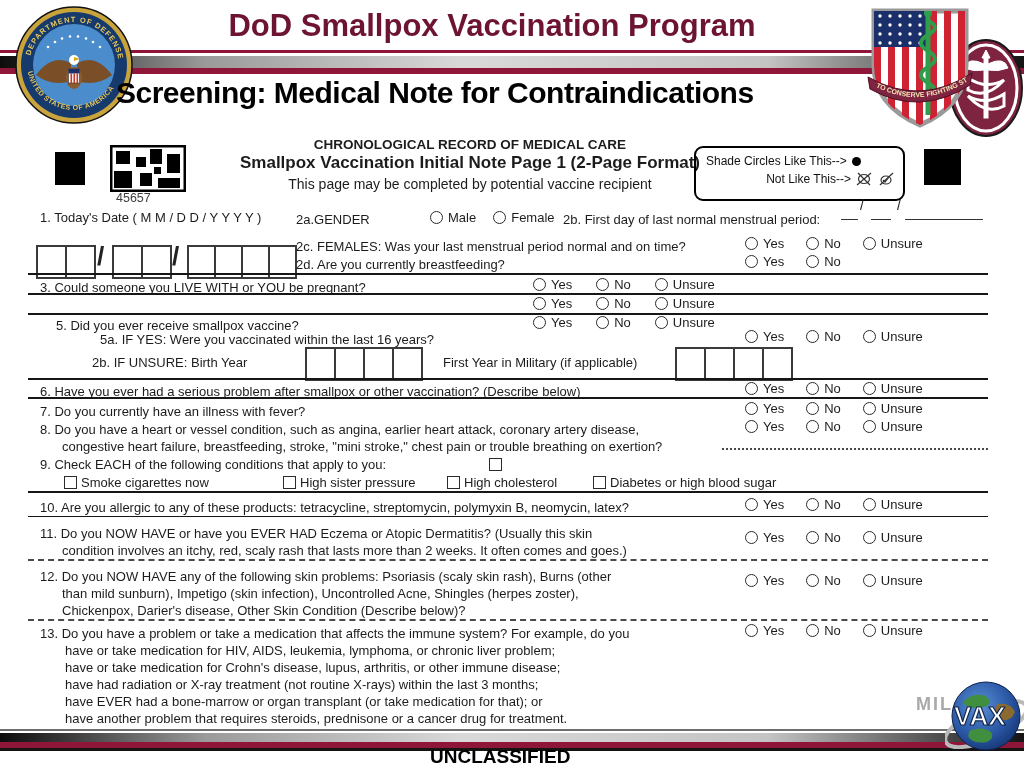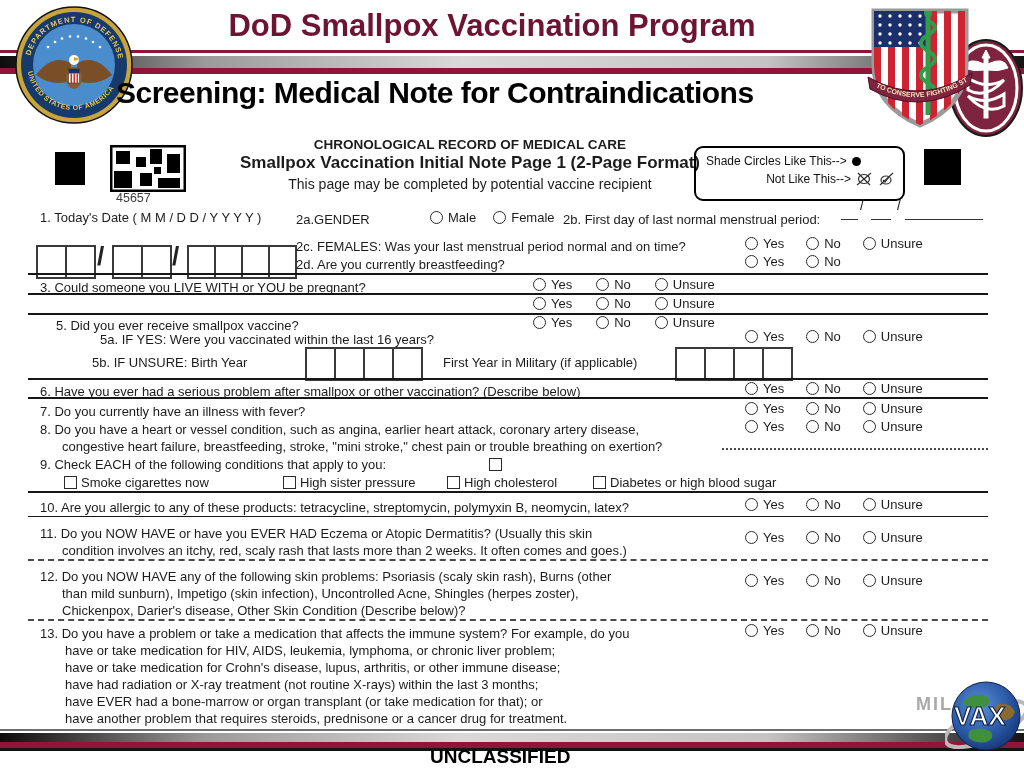--- a/index.html
+++ b/index.html
@@ -362,21 +362,21 @@
       </span>
     <span class="opt">
         <i class="rc"></i>
         <span>No</span>
       </span>
     <span class="opt">
         <i class="rc"></i>
         <span>Unsure</span>
       </span>
   </div>
-  <div class="t" style="left:92px;top:355px;">5b. IF UNSURE: Birth Year</div>
+  <div class="t" style="left:92px;top:355px;">2b. IF UNSURE: Birth Year</div>
   <div class="cells" style="left:305px;top:347px;">
     <div class="cell"></div>
       <div class="cell"></div>
     <div class="cell"></div>
       <div class="cell"></div>
   </div>
   <div class="t" style="left:443px;top:355px;">First Year in Military (if applicable)</div>
   <div class="cells" style="left:675px;top:347px;">
     <div class="cell"></div>
       <div class="cell"></div>

